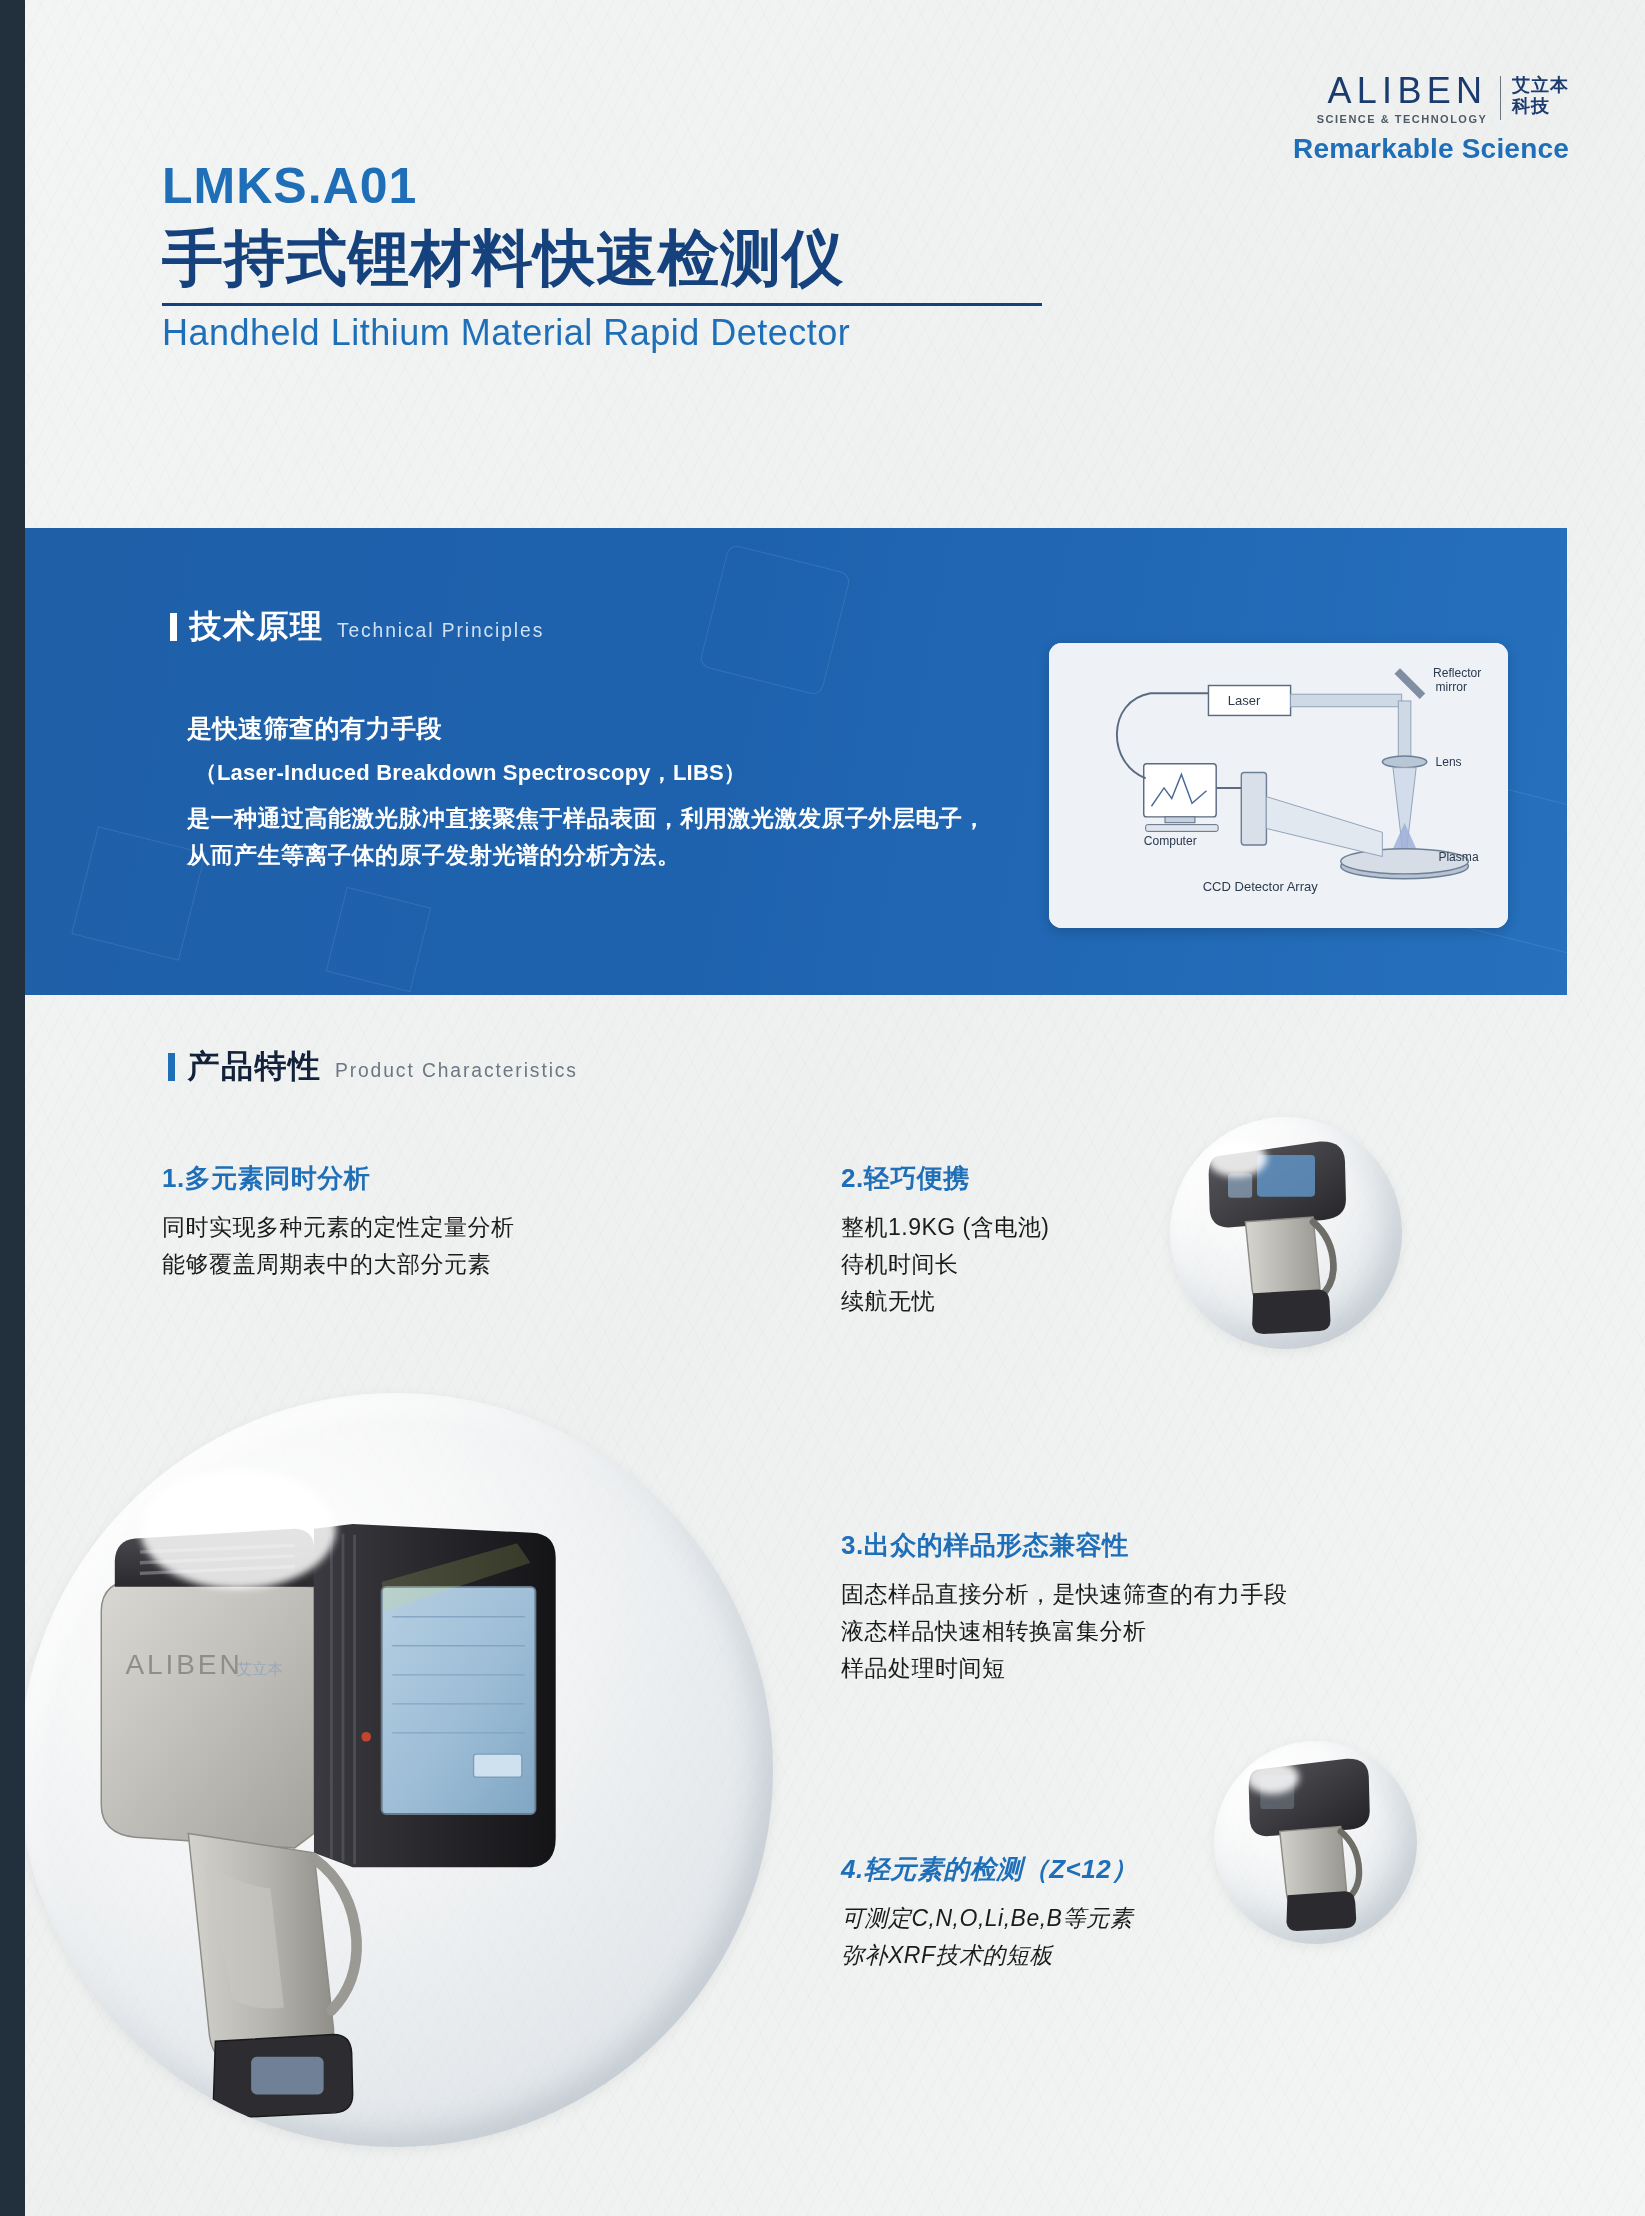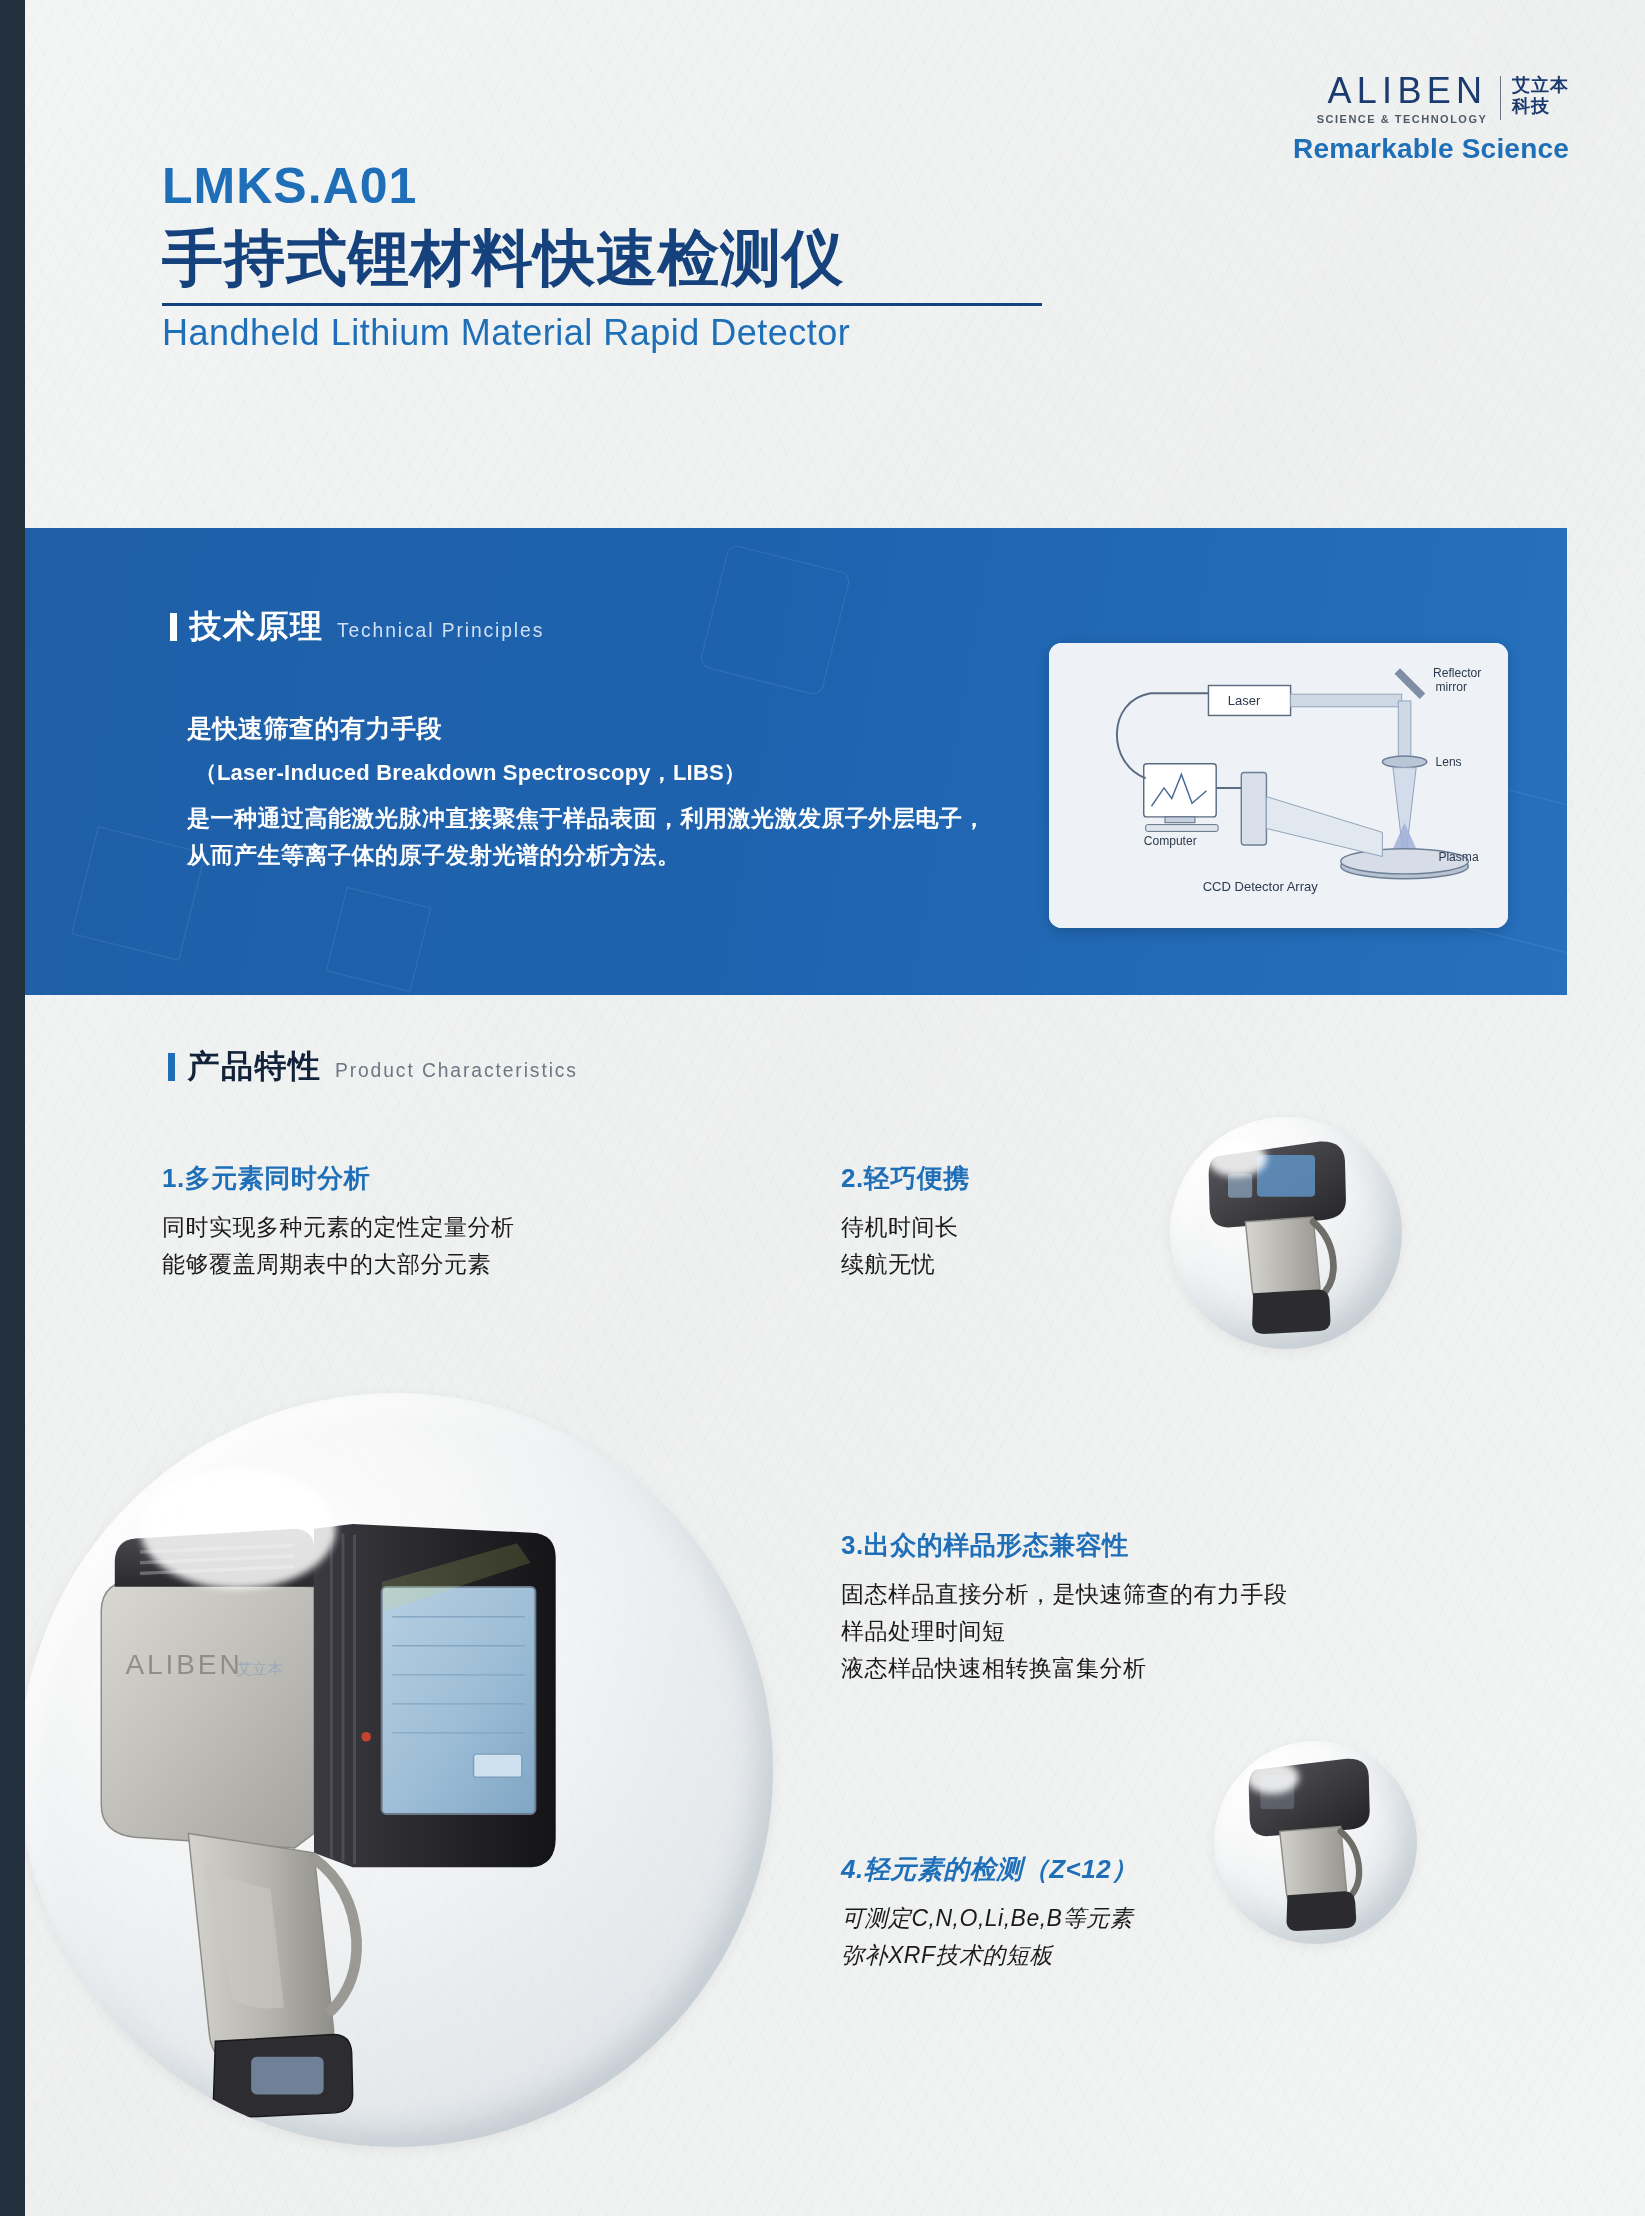--- a/index.html
+++ b/index.html
@@ -359,29 +359,30 @@
   </div>
 
   <div class="feat feat1">
     <div class="feat-title">1.多元素同时分析</div>
     <div class="feat-line">同时实现多种元素的定性定量分析</div>
     <div class="feat-line">能够覆盖周期表中的大部分元素</div>
   </div>
 
   <div class="feat feat2">
     <div class="feat-title">2.轻巧便携</div>
+    <div class="feat-line">整机1.9KG (含电池)</div>
     <div class="feat-line">待机时间长</div>
     <div class="feat-line">续航无忧</div>
   </div>
 
   <div class="feat feat3">
     <div class="feat-title">3.出众的样品形态兼容性</div>
     <div class="feat-line">固态样品直接分析，是快速筛查的有力手段</div>
+    <div class="feat-line">液态样品快速相转换富集分析</div>
     <div class="feat-line">样品处理时间短</div>
-    <div class="feat-line">液态样品快速相转换富集分析</div>
   </div>
 
   <div class="feat feat4">
     <div class="feat-title">4.轻元素的检测（Z&lt;12）</div>
     <div class="feat-line">可测定C,N,O,Li,Be,B等元素</div>
     <div class="feat-line">弥补XRF技术的短板</div>
   </div>
 
   <div class="bubble bub-big">
     <div class="dev-wrap">

